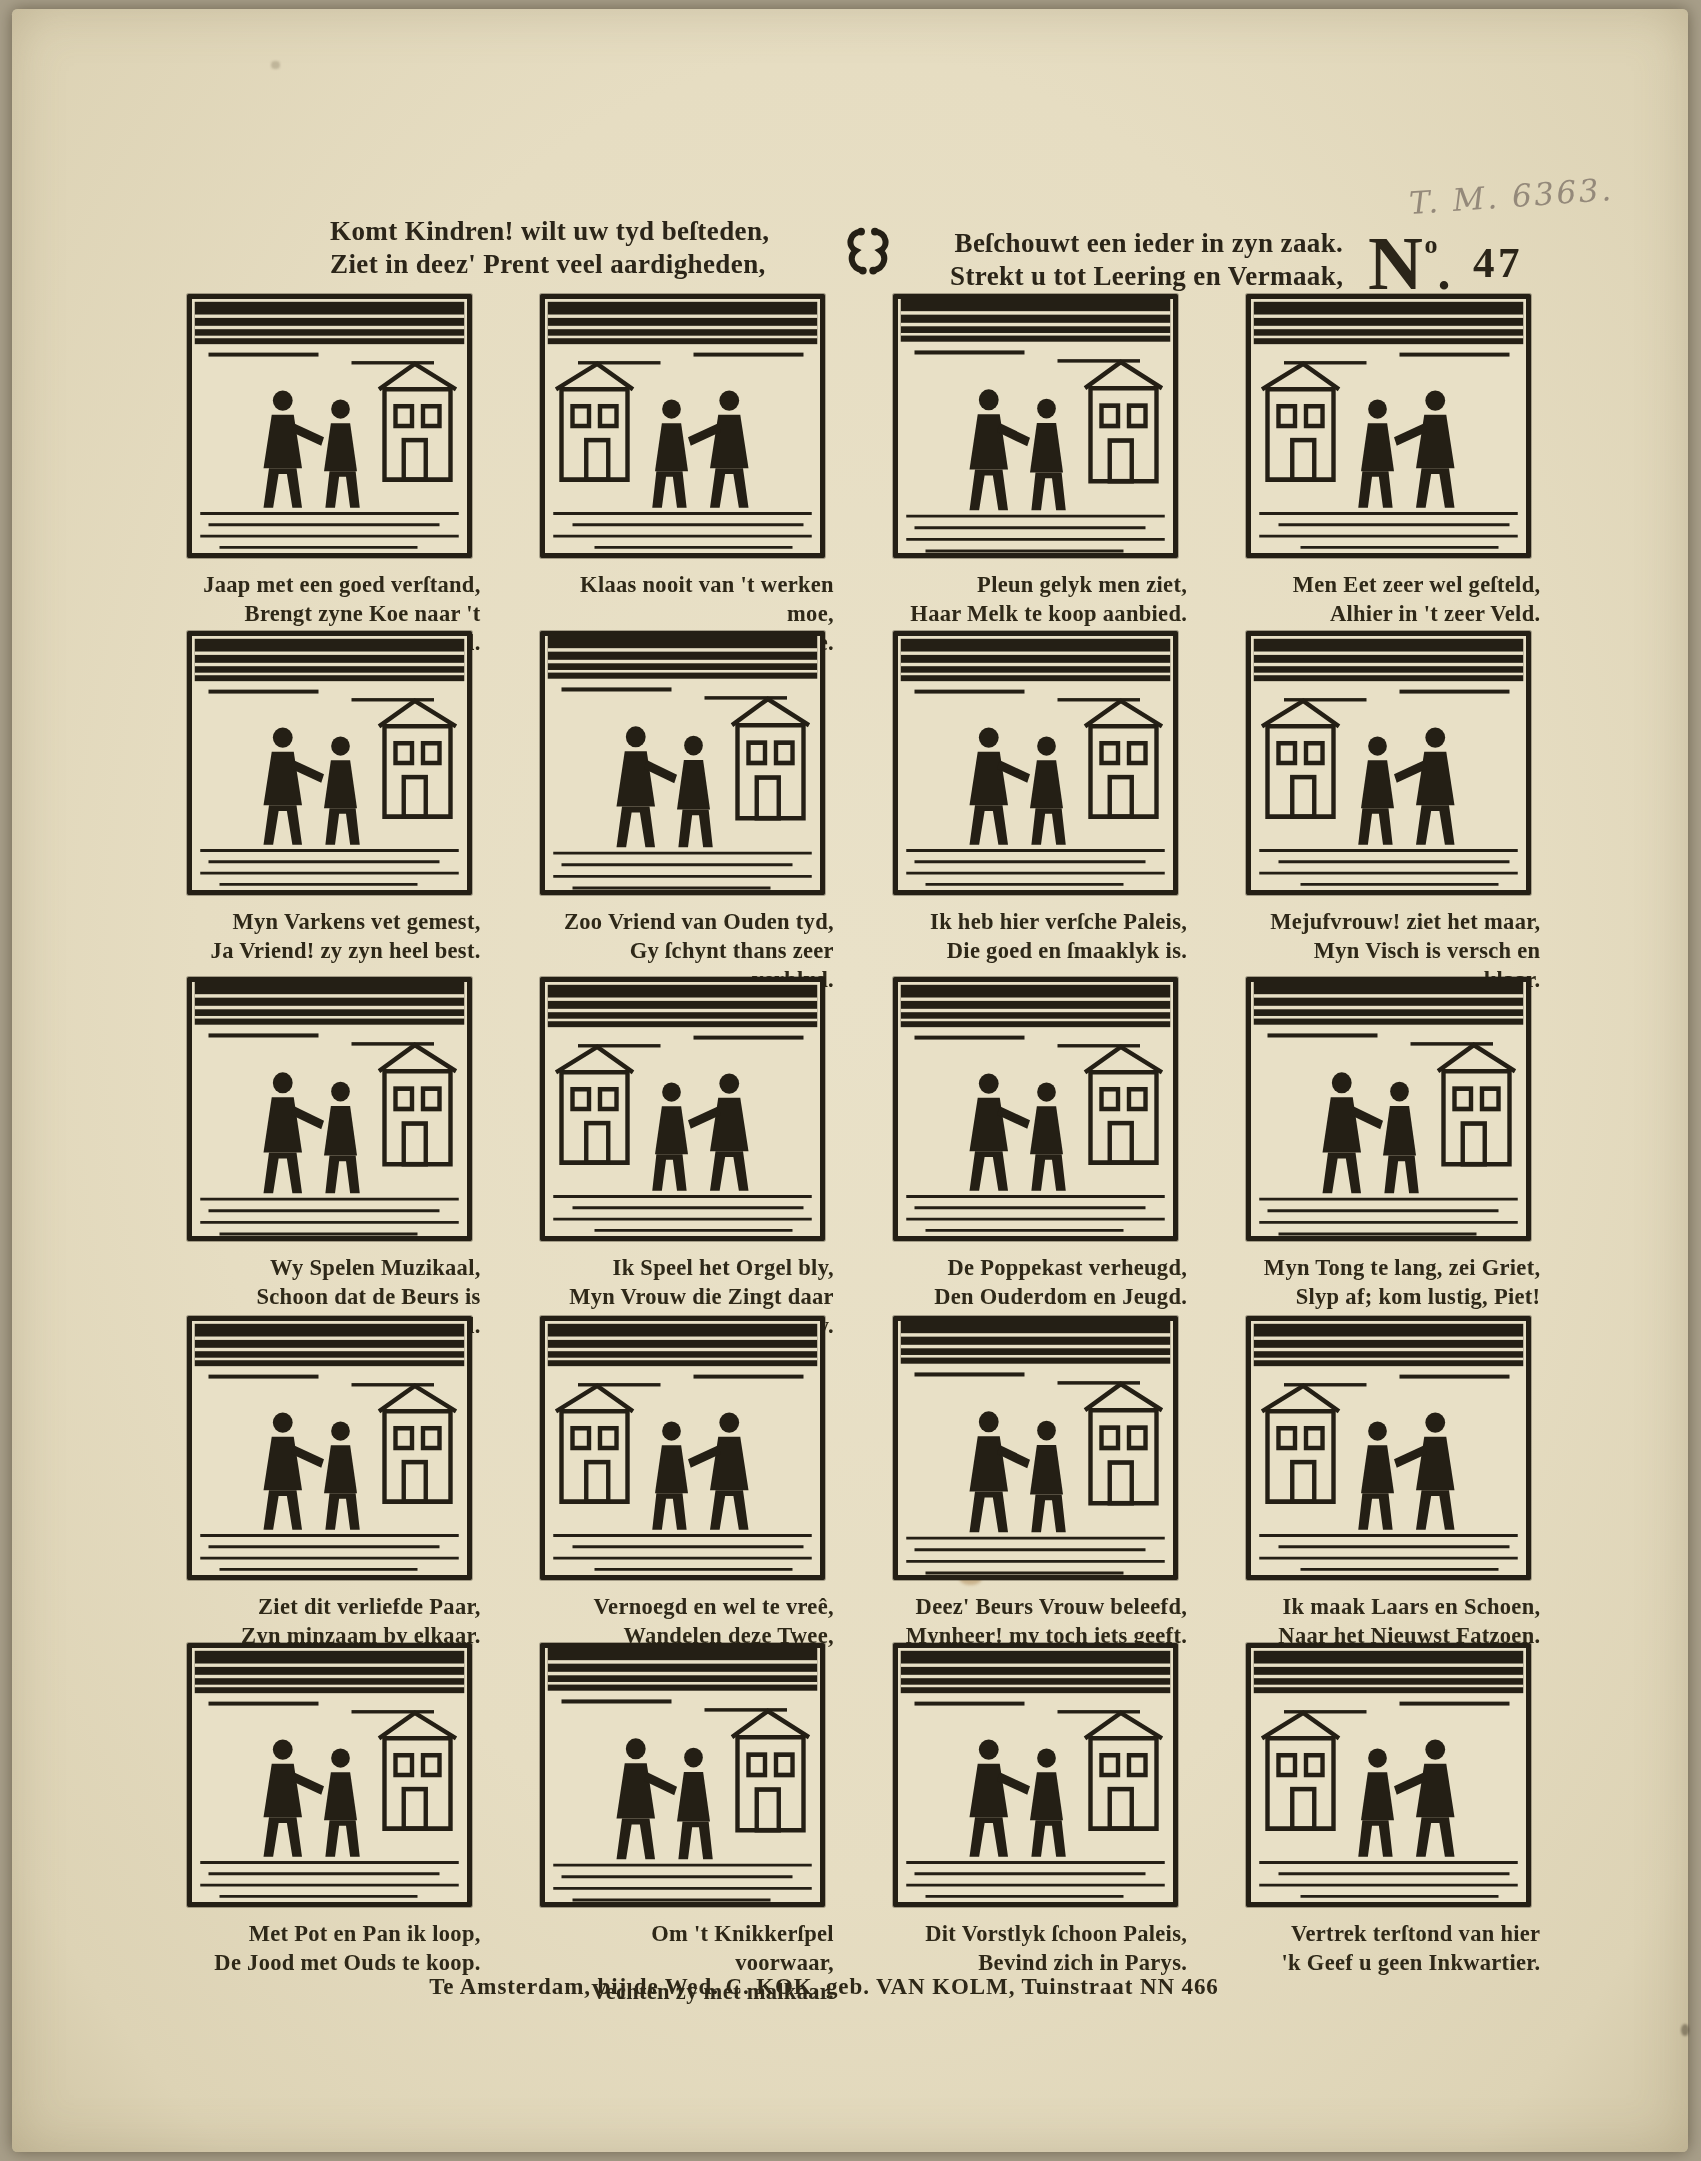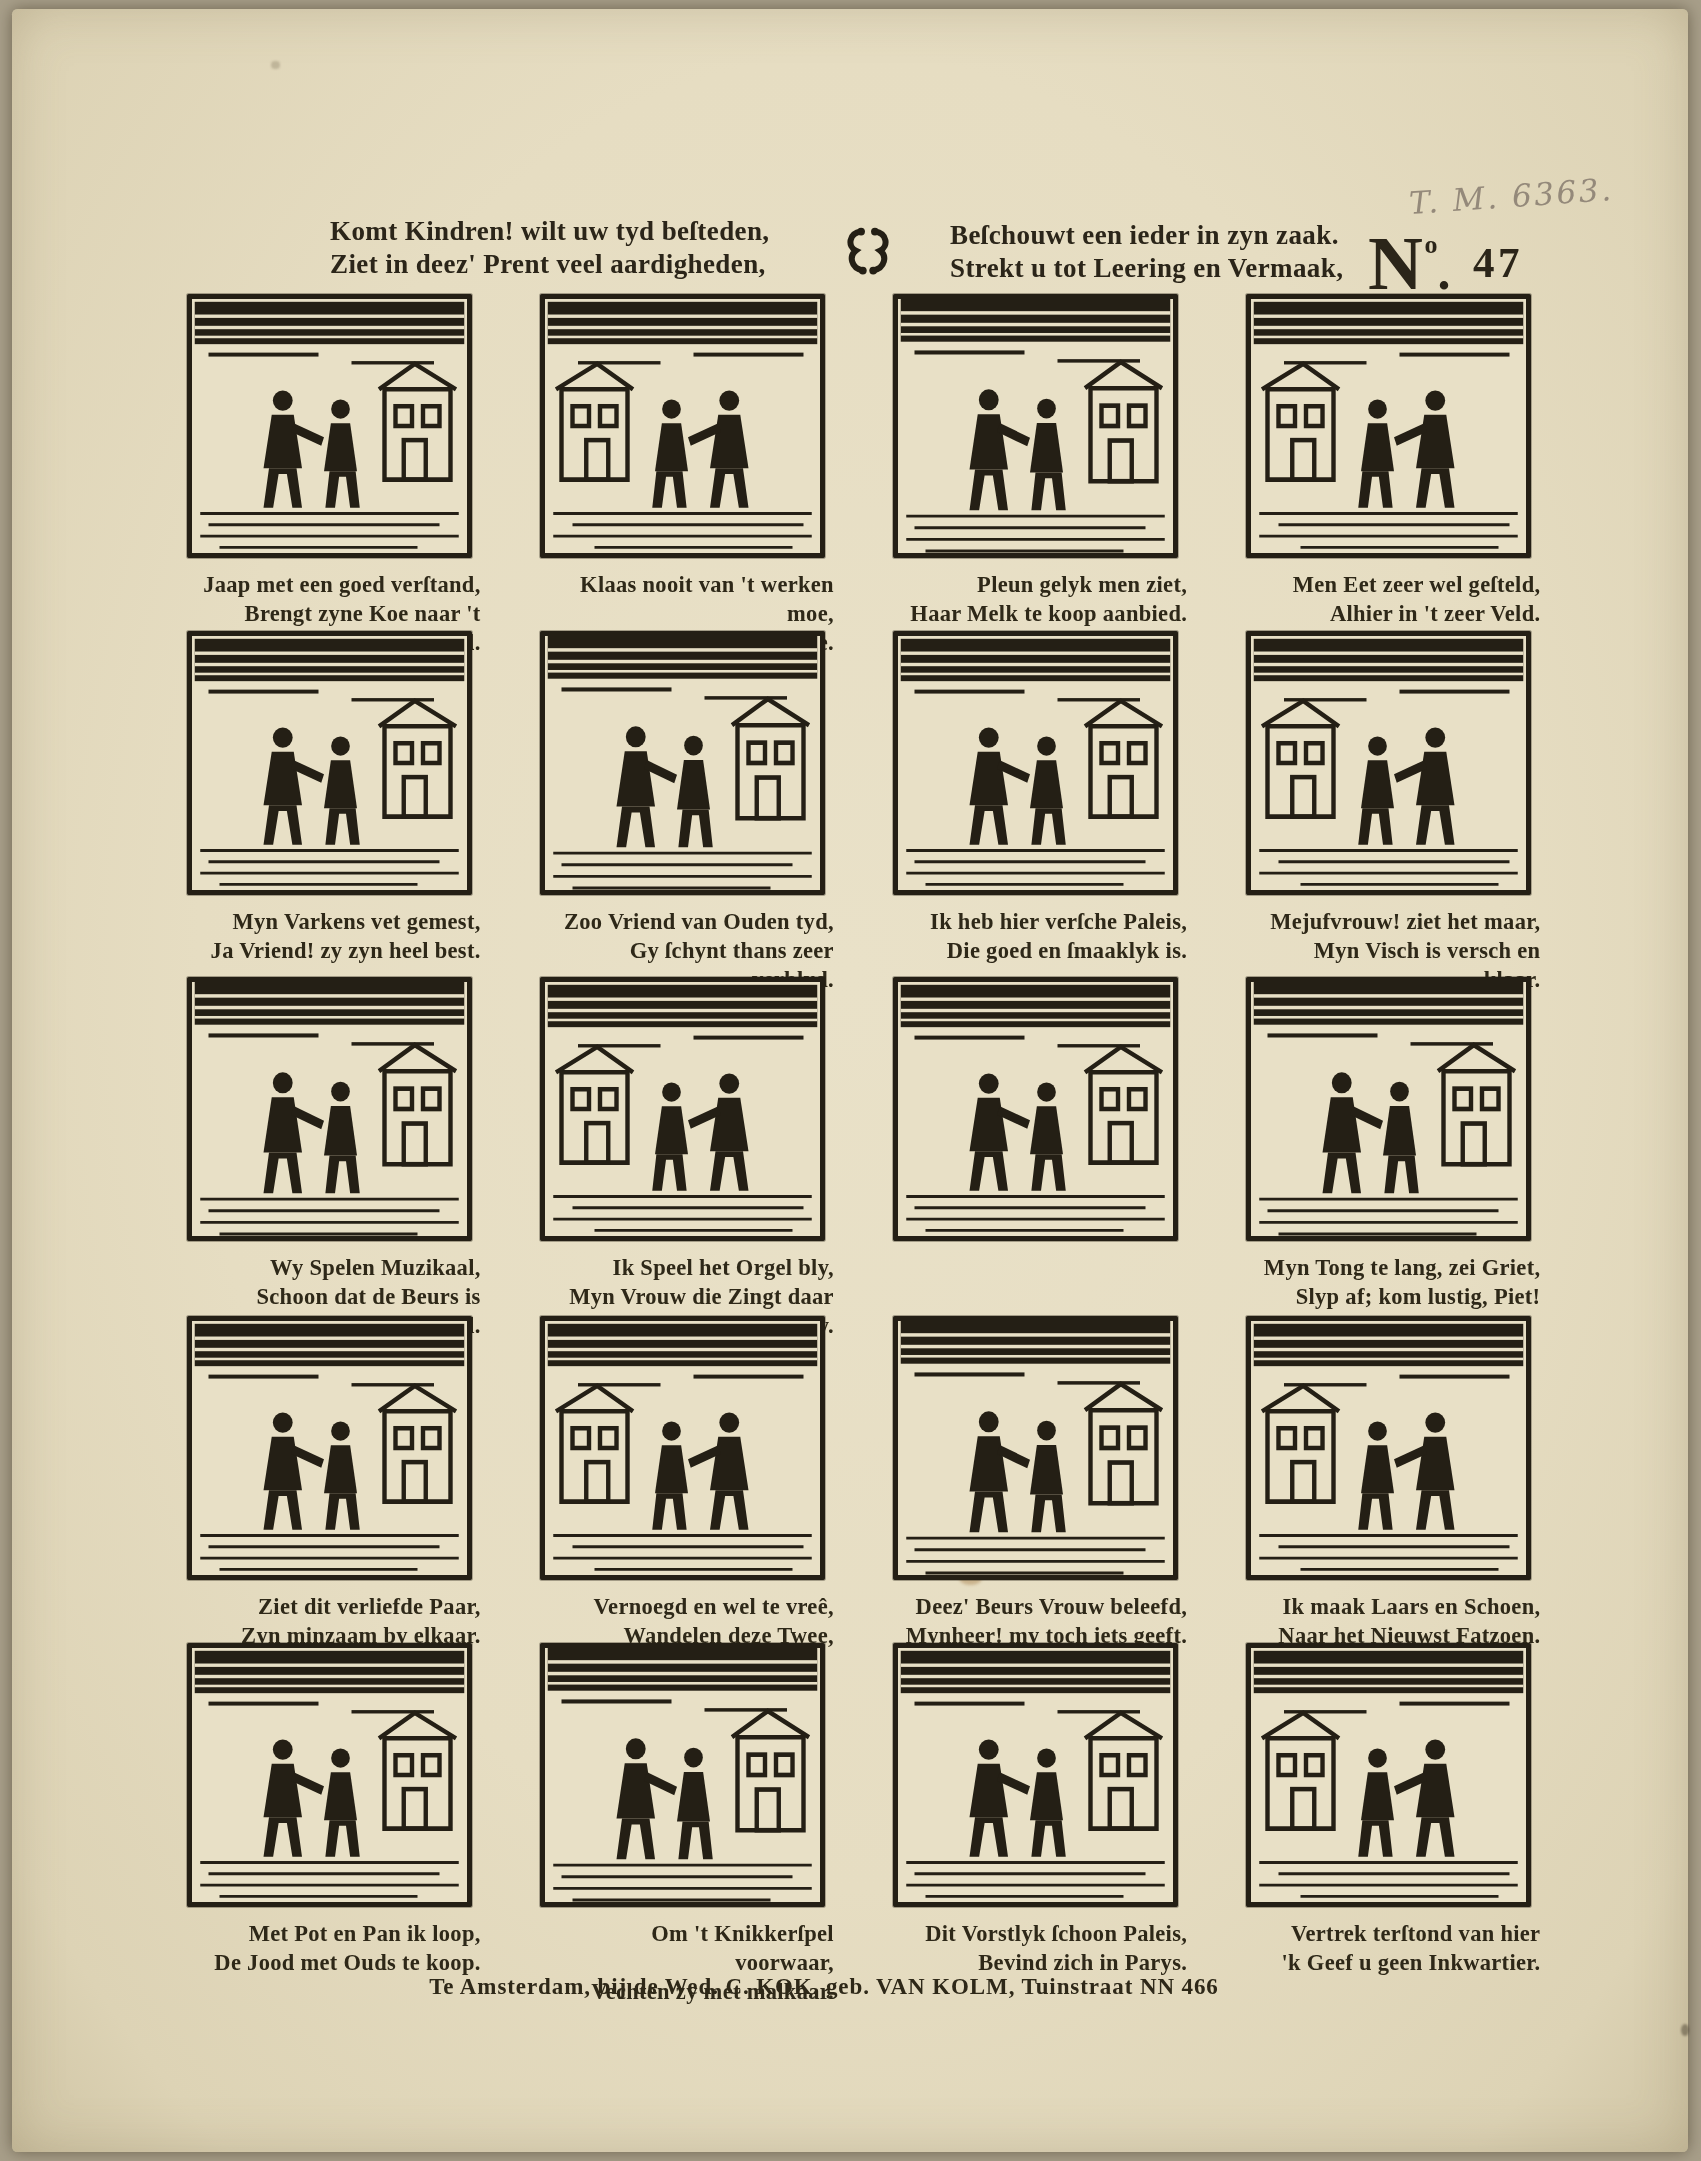--- a/index.html
+++ b/index.html
@@ -26,21 +26,21 @@
   
   .handnote{
     position:absolute;top:169px;right:74px;
     font-style:italic;font-size:31px;letter-spacing:2.6px;
     color:#94897a;transform:rotate(-4deg);
     font-family:"DejaVu Serif",serif;
   }
 
   
   .hdr-left{position:absolute;left:318px;top:206px;font-size:27px;font-weight:600;line-height:1.22;letter-spacing:0.4px;}
-  .hdr-right{position:absolute;left:938px;top:210px;font-size:27px;font-weight:600;line-height:1.22;letter-spacing:0.4px;}
+  .hdr-right{position:absolute;left:938px;top:218px;font-size:27px;font-weight:600;line-height:1.22;letter-spacing:0.4px;text-align:right;}
   .ornament{position:absolute;left:830px;top:214px;width:52px;height:57px;}
   .numero{position:absolute;left:1356px;top:216px;white-space:nowrap;}
   .numero .bigN{font-size:76px;font-weight:700;line-height:1;}
   .numero .supO{font-size:26px;font-weight:700;vertical-align:36px;margin-left:1.7px;}
   .numero .dot{font-size:52px;font-weight:700;}
   .numero .num{font-size:43px;font-weight:700;margin-left:22.5px;vertical-align:12px;letter-spacing:3.5px;}
 
   
   .grid{
     position:absolute;left:145px;top:285px;width:1413px;
@@ -293,20 +293,24 @@
         </div>
     </div>
 
     <div class="cell">
         <div class="cellInner">
       <div class="panel">
             <svg class="art" viewBox="0 0 100 90" preserveAspectRatio="none">
               <use href="#wc"></use>
             </svg>
           </div>
+      <div class="cap">
+        <div>De Poppekast verheugd,</div>
+        <div>Den Ouderdom en Jeugd.</div>
+      </div>
         </div>
     </div>
 
     <div class="cell">
         <div class="cellInner">
       <div class="panel">
             <svg class="art" viewBox="0 0 100 90" preserveAspectRatio="none">
               <use href="#wc"></use>
             </svg>
           </div>

